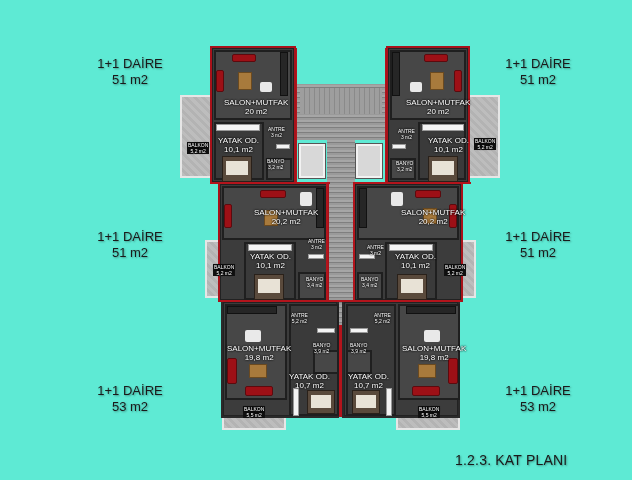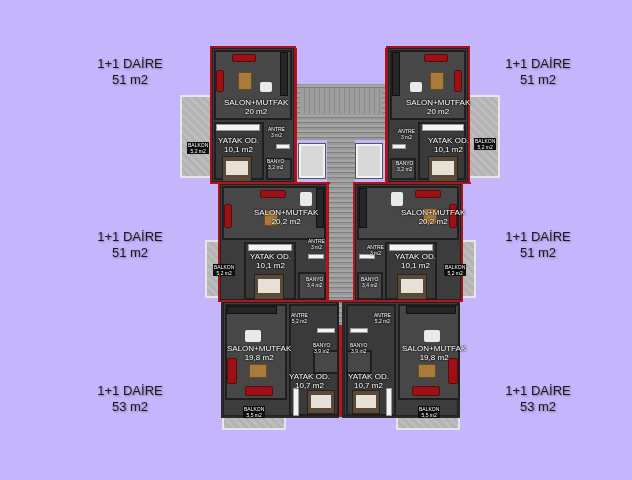--- a/index.html
+++ b/index.html
@@ -2,21 +2,21 @@
 <html><head>
 <meta charset="utf-8">
 <style>
   * { box-sizing: border-box; margin: 0; padding: 0; }
   body {
     width: 632px; height: 480px; overflow: hidden;
     background: #c9c9c9;
     font-family: "Liberation Sans", sans-serif;
     position: relative;
   }
-  .canvas { position: absolute; left: 0; top: 0; width: 632px; height: 480px; background: #c4b5fd; }
+  .canvas { position: absolute; left: 0; top: 0; width: 632px; height: 480px; background: #5eead4; }
 
   .unit-label {
     position: absolute; text-align: center; color: #1a1a1a;
     font-family: "Liberation Sans", sans-serif; font-size: 13px; line-height: 16px;
     text-shadow: 1px 1px 2px rgba(0,0,0,0.35);
     width: 100px;
   }
   .plan-title {
     position: absolute; left: 455px; top: 452px;
     font-size: 14px; color: #1a1a1a; letter-spacing: 0.2px;
@@ -227,13 +227,14 @@
   </div>
   <div class="rlabel tiny" style="left:418px;top:406px;"><span>BALKON</span><br><span>5,5 m2</span></div>
 
   <div class="redwall" style="left:326px;top:182px;width:2px;height:120px;"></div>
   <div class="redwall" style="left:353px;top:182px;width:2px;height:120px;"></div>
   <div class="redwall" style="left:339px;top:325px;width:3px;height:92px;"></div>
   <div class="redwall" style="left:210px;top:182px;width:120px;height:2px;"></div>
   <div class="redwall" style="left:353px;top:182px;width:118px;height:2px;"></div>
   <div class="redwall" style="left:221px;top:300px;width:240px;height:2px;"></div>
 
+  <div class="plan-title">1.2.3. KAT PLANI</div>
 </div>
 
 </body></html>

